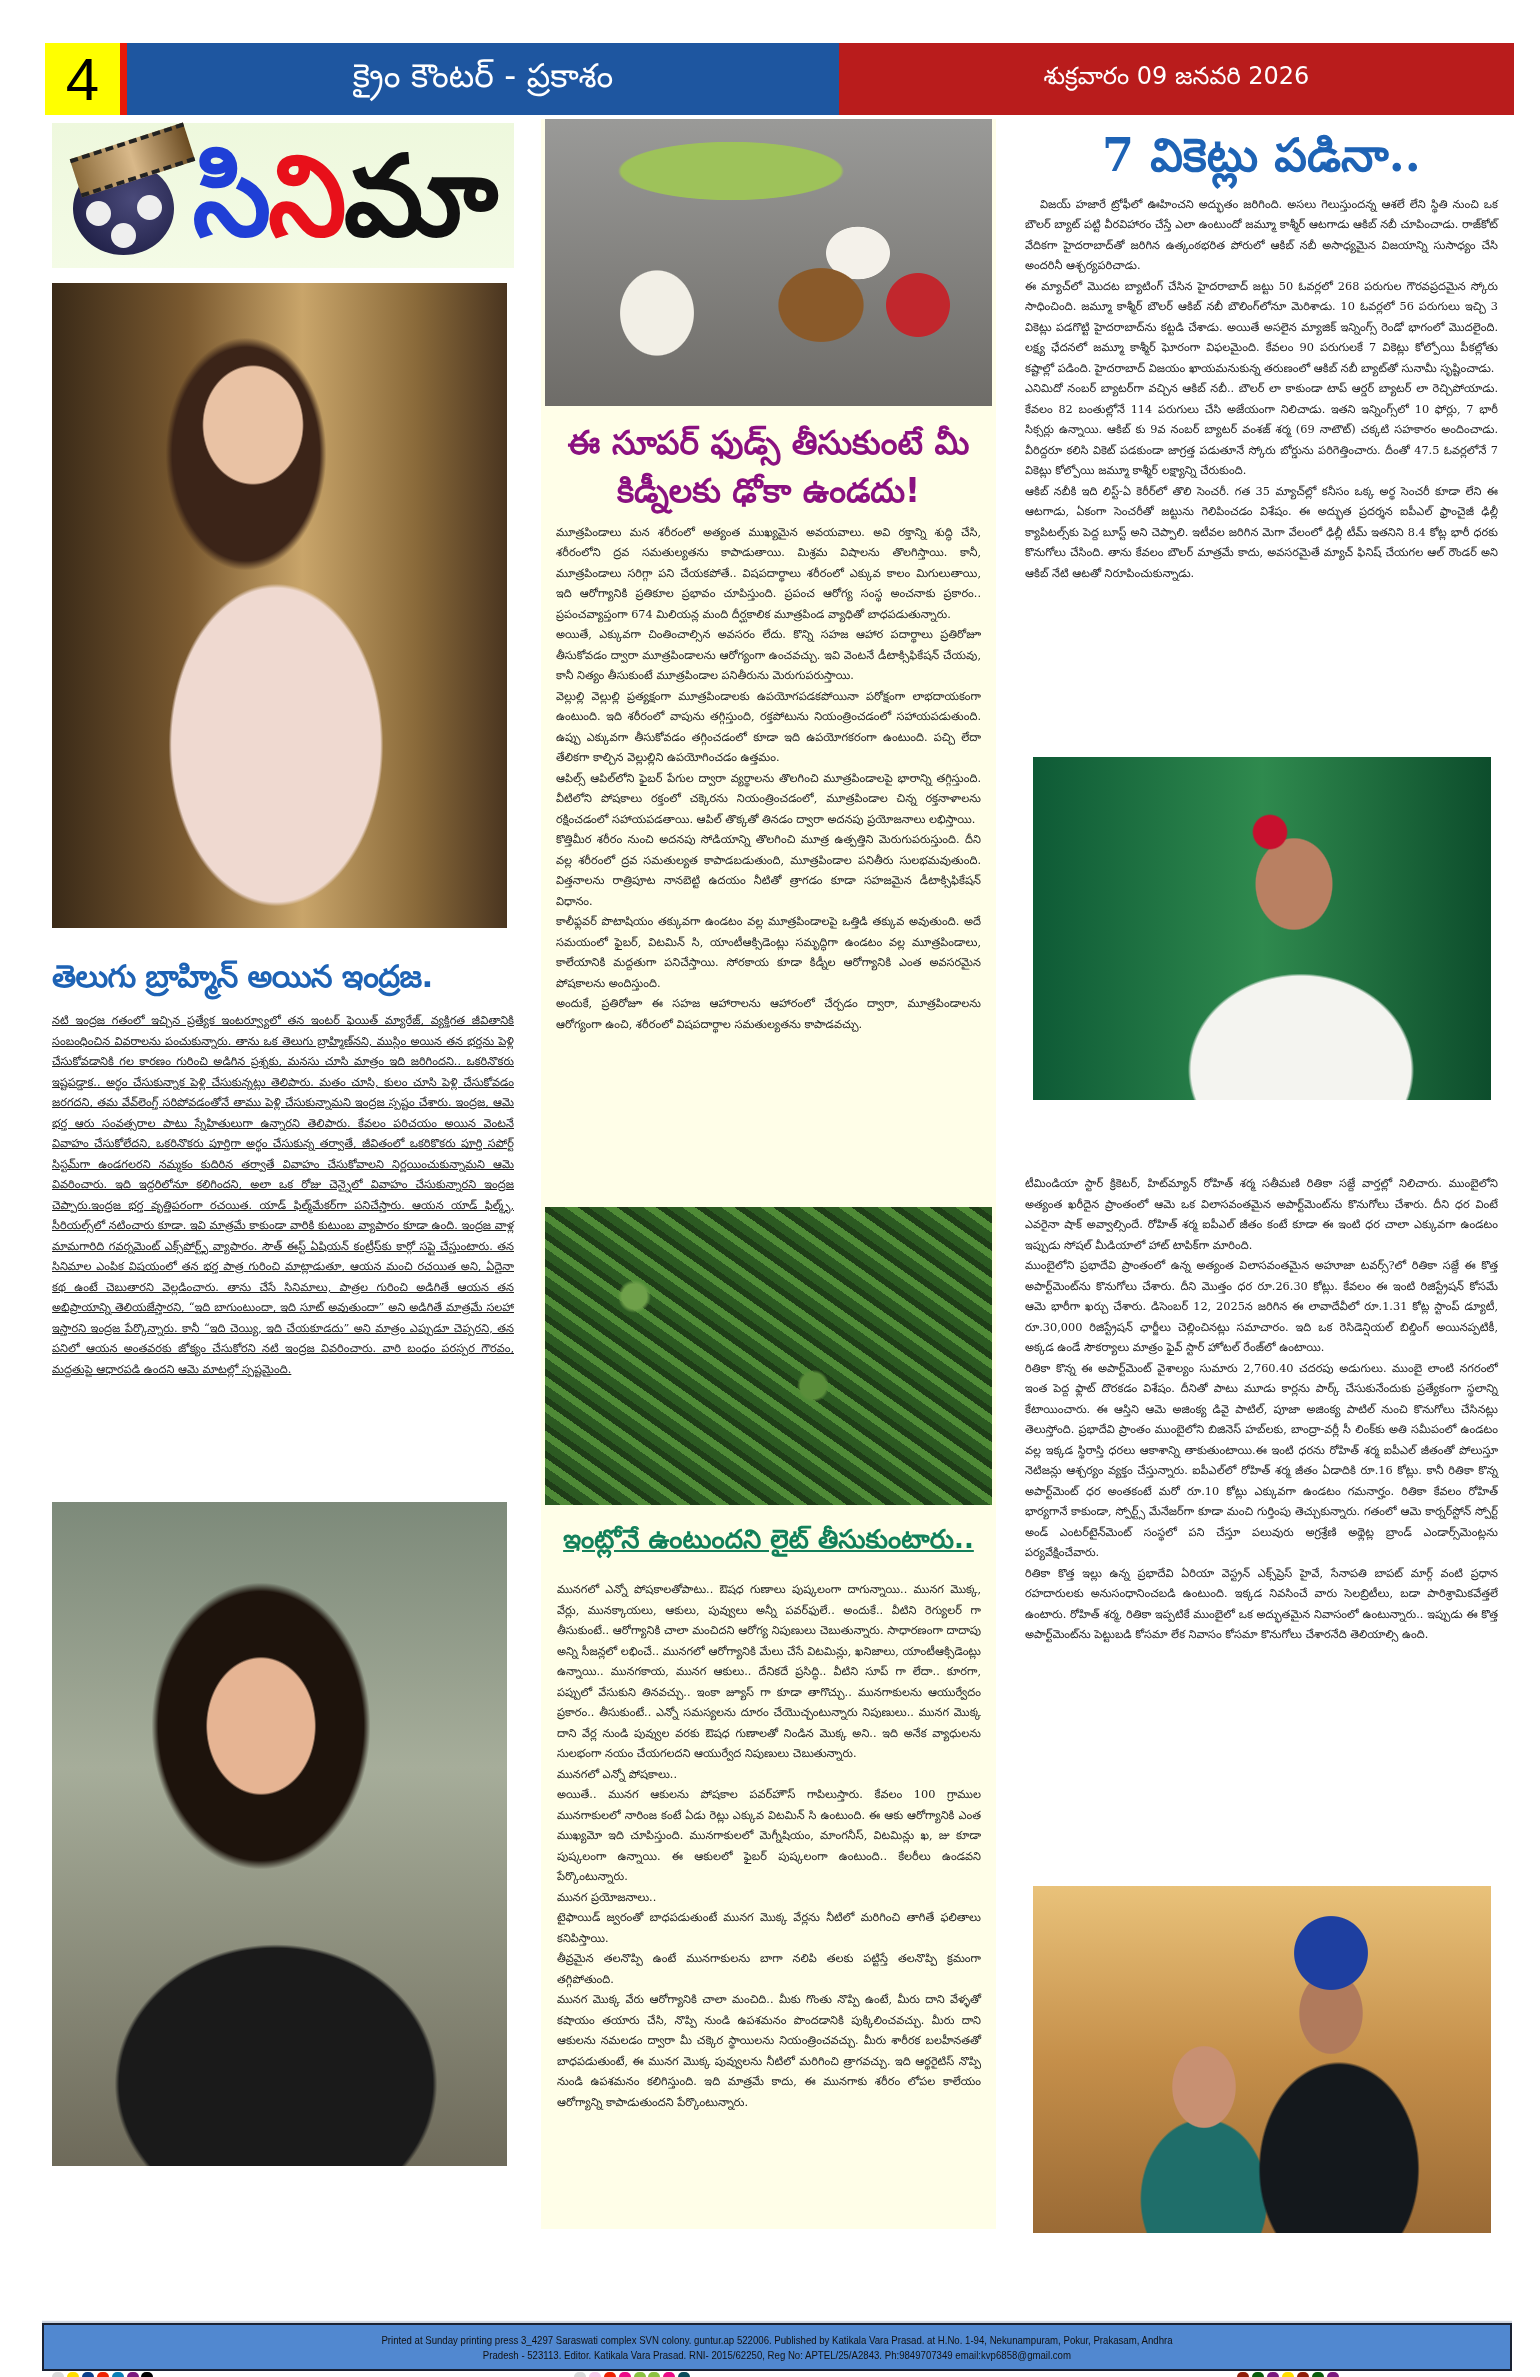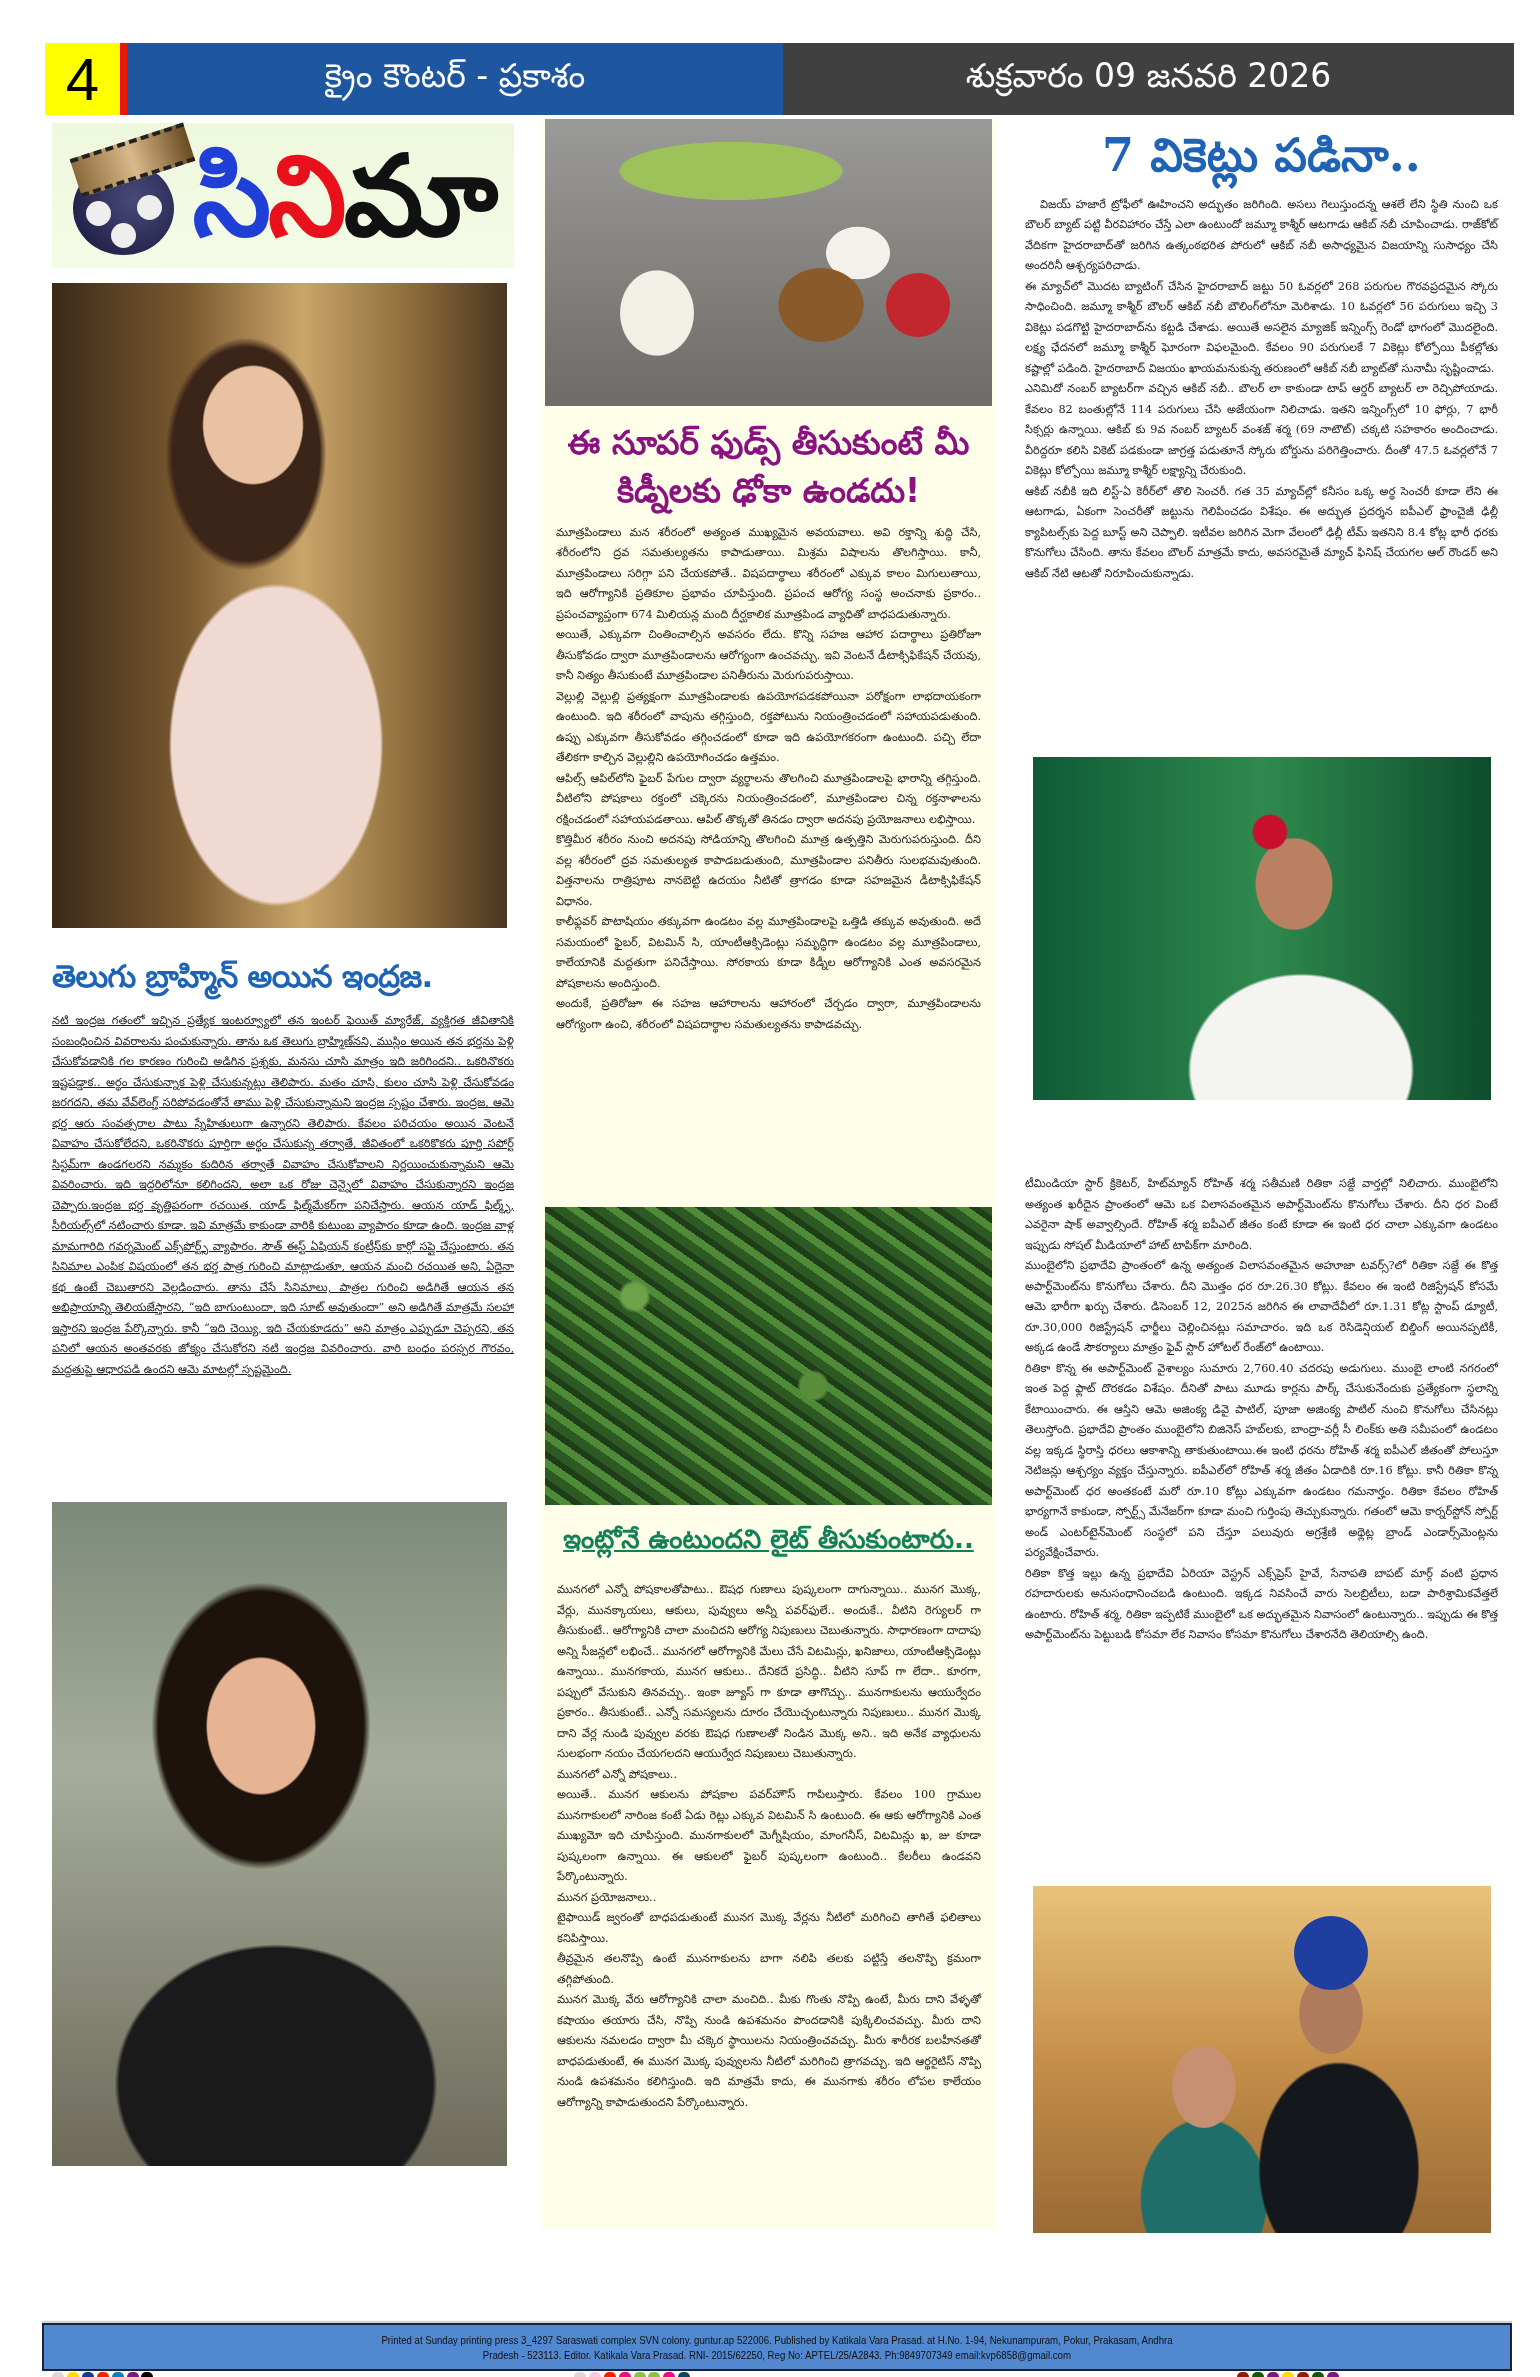--- a/index.html
+++ b/index.html
@@ -2,22 +2,22 @@
 <html style="font-size:12px"><head>
 <meta charset="utf-8">
 <style>
   * { box-sizing: border-box; margin: 0; padding: 0; }
   html, body { width: 1541px; height: 2377px; background: #ffffff; overflow: hidden; }
   body { position: relative; font-family: "DejaVu Sans", sans-serif; color: #111; }
 
   
   .mast { position: absolute; top: 43px; left: 45px; width: 1469px; height: 72px; display: flex; }
   .mast .pageno { width: 82px; background: #ffff00; border-right: 7.5px solid #e8190a; display: flex; align-items: center; justify-content: center; font-family: "Liberation Sans", sans-serif; font-size: 60px; color: #000; }
-  .mast .edition { width: 656px; background: #1e56a0; color: #fff; display: flex; align-items: center; justify-content: center; font-size: 33px; }
-  .mast .date { flex: 1; background: #404040; color: #fff; display: flex; align-items: center; justify-content: center; font-size: 33px; }
+  .mast .edition { width: 712px; background: #1e56a0; color: #fff; display: flex; align-items: center; justify-content: center; font-size: 33px; }
+  .mast .date { flex: 1; background: #b91c1c; color: #fff; display: flex; align-items: center; justify-content: center; font-size: 24px; }
 
   
   .col { position: absolute; }
   .colL { left: 52px; top: 123px; width: 462px; }
   .colM { left: 541px; top: 119px; width: 455px; background: #fffee8; height: 2110px; }
   .colR { left: 1025px; top: 127px; width: 473px; }
 
   .photo { position: relative; overflow: hidden; }
   .photo .lbl { position: absolute; bottom: 6px; left: 7.5px; font-size: 12px; color: rgba(255,255,255,0.75); }
 

